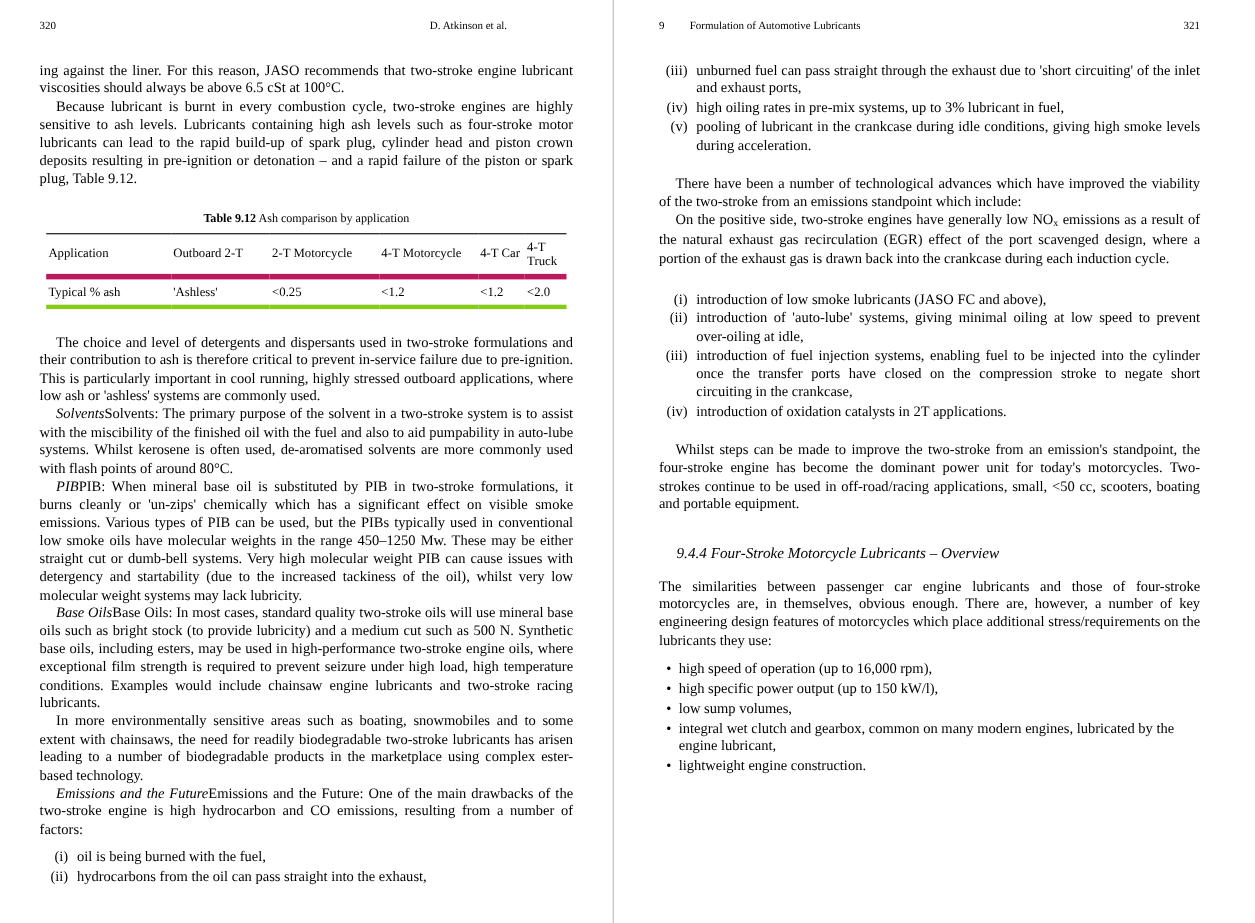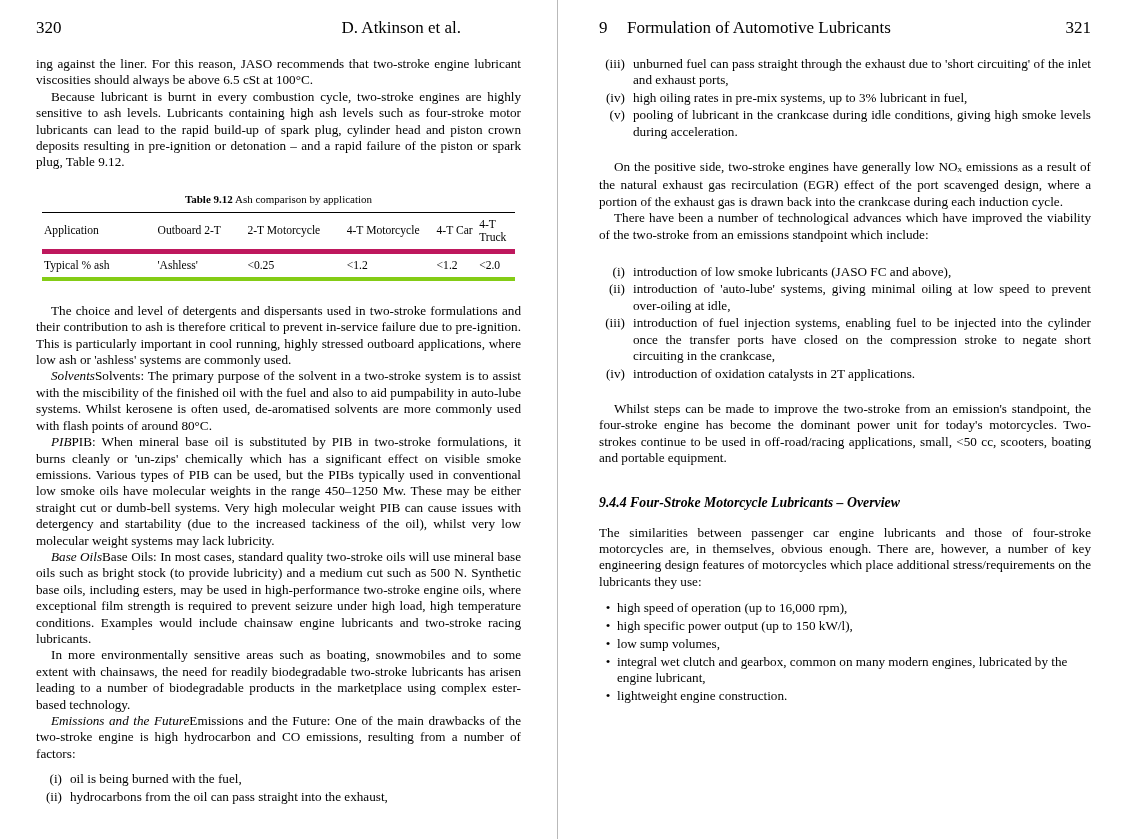--- a/index.html
+++ b/index.html
@@ -28,21 +28,21 @@
   .page-left {
     width: 557px;
     padding: 18px 36px 0 36px;
   }
   .page-right {
     width: 584px;
     padding: 18px 50px 0 42px;
   }
   .running-head {
     display: flex;
-    font-size: 17px;
+    font-size: 10px;
     margin-bottom: 24px;
     height: 14px;
     align-items: baseline;
   }
   .running-head .folio {
     width: 60px;
   }
   .running-head .rh-title {
     flex: 1;
     text-align: right;
@@ -155,22 +155,22 @@
     width: 18px;
     min-width: 18px;
     text-align: center;
   }
   ul.bullets li .li-text {
     flex: 1;
   }
   h3.section-head {
     font-size: 13.8px;
     font-style: italic;
-    font-weight: bold;
-    margin: 28px 0 14px 0;
+    font-weight: normal;
+    margin: 28px 0 14px 16px;
   }
   .para-gap {
     height: 12px;
   }
   .para-gap-lg {
     height: 18px;
   }
   sub { font-size: 9px; vertical-align: -1px; }
 </style>
 </head>
@@ -256,22 +256,22 @@
         <span class="li-text">high oiling rates in pre-mix systems, up to 3% lubricant in fuel,</span>
       </li>
       <li>
         <span class="marker">(v)</span>
         <span class="li-text">pooling of lubricant in the crankcase during idle conditions, giving high smoke levels during acceleration.</span>
       </li>
     </ol>
 
     <div class="para-gap-lg"></div>
 
+    <p class="indent">There have been a number of technological advances which have improved the viability of the two-stroke from an emissions standpoint which include:</p>
     <p class="indent"><span>On the positive side, two-stroke engines have generally low NO<sub>x</sub> emissions as a result of the natural exhaust gas recirculation (EGR) effect of the port scavenged design, where a portion of the exhaust gas is drawn back into the crankcase during each induction cycle.</span></p>
-    <p class="indent">There have been a number of technological advances which have improved the viability of the two-stroke from an emissions standpoint which include:</p>
 
     <div class="para-gap"></div>
 
     <ol class="roman">
       <li>
         <span class="marker">(i)</span>
         <span class="li-text">introduction of low smoke lubricants (JASO FC and above),</span>
       </li>
       <li>
         <span class="marker">(ii)</span>

